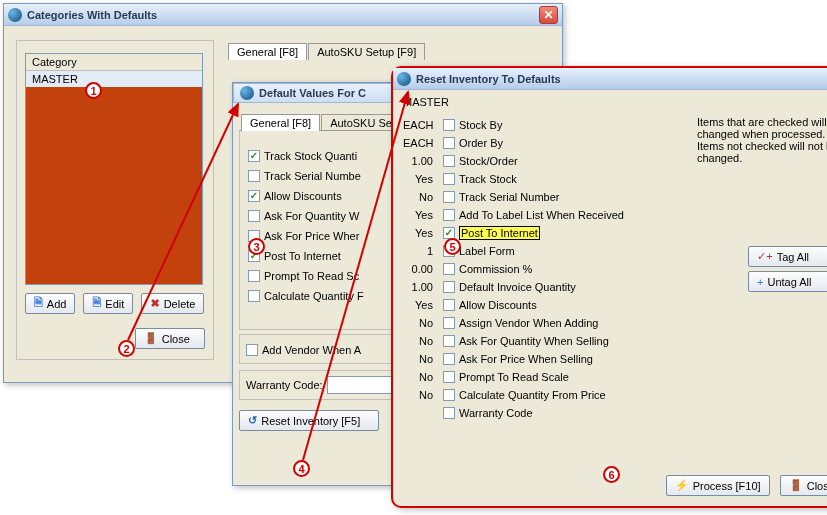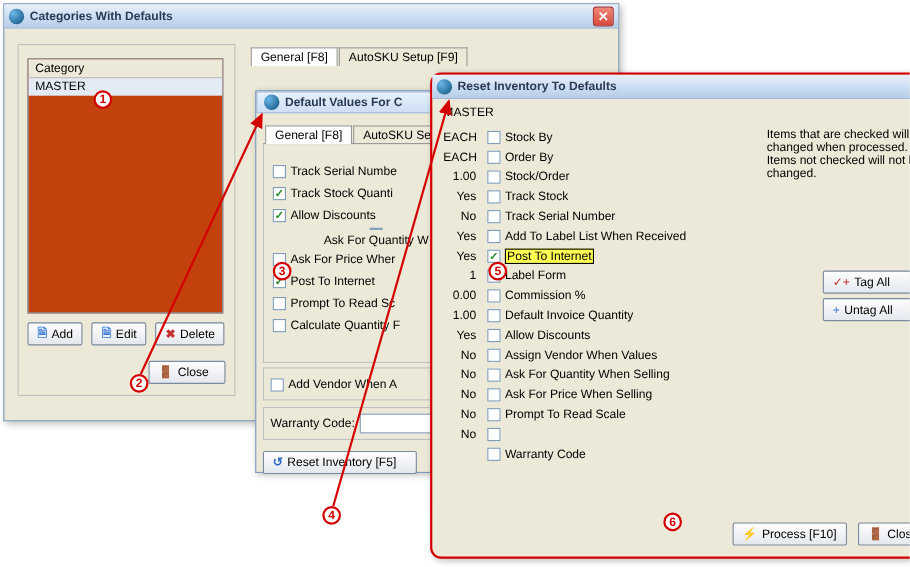--- a/index.html
+++ b/index.html
@@ -148,44 +148,44 @@
 
     <div style="flex:1; padding-top:14px;">
       <div class="tabs">
         <div class="tab active">General [F8]</div>
         <div class="tab">AutoSKU Setup [F9]</div>
       </div>
     </div>
   </div>
 </div>
 
-<div class="window" style="left:232px; top:82px; width:220px; height:348px; border-top-right-radius:0;">
+<div class="window" style="left:232px; top:82px; width:220px; height:404px; border-top-right-radius:0;">
   <div class="inner-title">
     <span class="app-icon"></span>
     <span>Default Values For C</span>
   </div>
   <div class="tabs" style="margin-top:10px;">
     <div class="tab active">General [F8]</div>
     <div class="tab">AutoSKU Set</div>
   </div>
   <div class="groupbox" style="height:200px; margin:0 6px 4px 6px; border-top:1px solid #999;">
     <div id="w2checks" style="padding-top:8px;">
         <div class="checkbox-row" style="margin-bottom: 3px;">
-          <span class="cb"></span>
-          <span>Track Serial Numbe</span>
-        </div>
-        <div class="checkbox-row" style="margin-bottom: 3px;">
           <span class="cb checked"></span>
           <span>Track Stock Quanti</span>
         </div>
         <div class="checkbox-row" style="margin-bottom: 3px;">
+          <span class="cb"></span>
+          <span>Track Serial Numbe</span>
+        </div>
+        <div class="checkbox-row" style="margin-bottom: 3px;">
           <span class="cb checked"></span>
           <span>Allow Discounts</span>
         </div>
-        <div class="checkbox-row" style="margin-bottom: 3px; flex-direction: column;">
+        <div class="checkbox-row" style="margin-bottom: 3px;">
           <span class="cb"></span>
           <span>Ask For Quantity W</span>
         </div>
         <div class="checkbox-row" style="margin-bottom: 3px;">
           <span class="cb"></span>
           <span>Ask For Price Wher</span>
         </div>
         <div class="checkbox-row" style="margin-bottom: 3px;">
           <span class="cb checked"></span>
           <span>Post To Internet</span>
@@ -294,40 +294,41 @@
           <span>Default Invoice Quantity</span>
         </div>
         <div class="checkbox-row" style="margin-bottom: 1px;">
           <span class="valcol">Yes</span>
           <span class="cb"></span>
           <span>Allow Discounts</span>
         </div>
         <div class="checkbox-row" style="margin-bottom: 1px;">
           <span class="valcol">No</span>
           <span class="cb"></span>
-          <span>Assign Vendor When Values</span>
+          <span>Assign Vendor When Adding</span>
         </div>
         <div class="checkbox-row" style="margin-bottom: 1px;">
           <span class="valcol">No</span>
           <span class="cb"></span>
           <span>Ask For Quantity When Selling</span>
         </div>
         <div class="checkbox-row" style="margin-bottom: 1px;">
           <span class="valcol">No</span>
           <span class="cb"></span>
           <span>Ask For Price When Selling</span>
         </div>
         <div class="checkbox-row" style="margin-bottom: 1px;">
           <span class="valcol">No</span>
           <span class="cb"></span>
           <span>Prompt To Read Scale</span>
         </div>
         <div class="checkbox-row" style="margin-bottom: 1px;">
           <span class="valcol">No</span>
           <span class="cb"></span>
+          <span>Calculate Quantity From Price</span>
         </div>
         <div class="checkbox-row" style="margin-bottom: 1px;">
           <span class="valcol"></span>
           <span class="cb"></span>
           <span>Warranty Code</span>
         </div>
       </div>
   </div>
 
   <div style="position:absolute; bottom:10px; right:14px; display:flex; gap:10px;">

